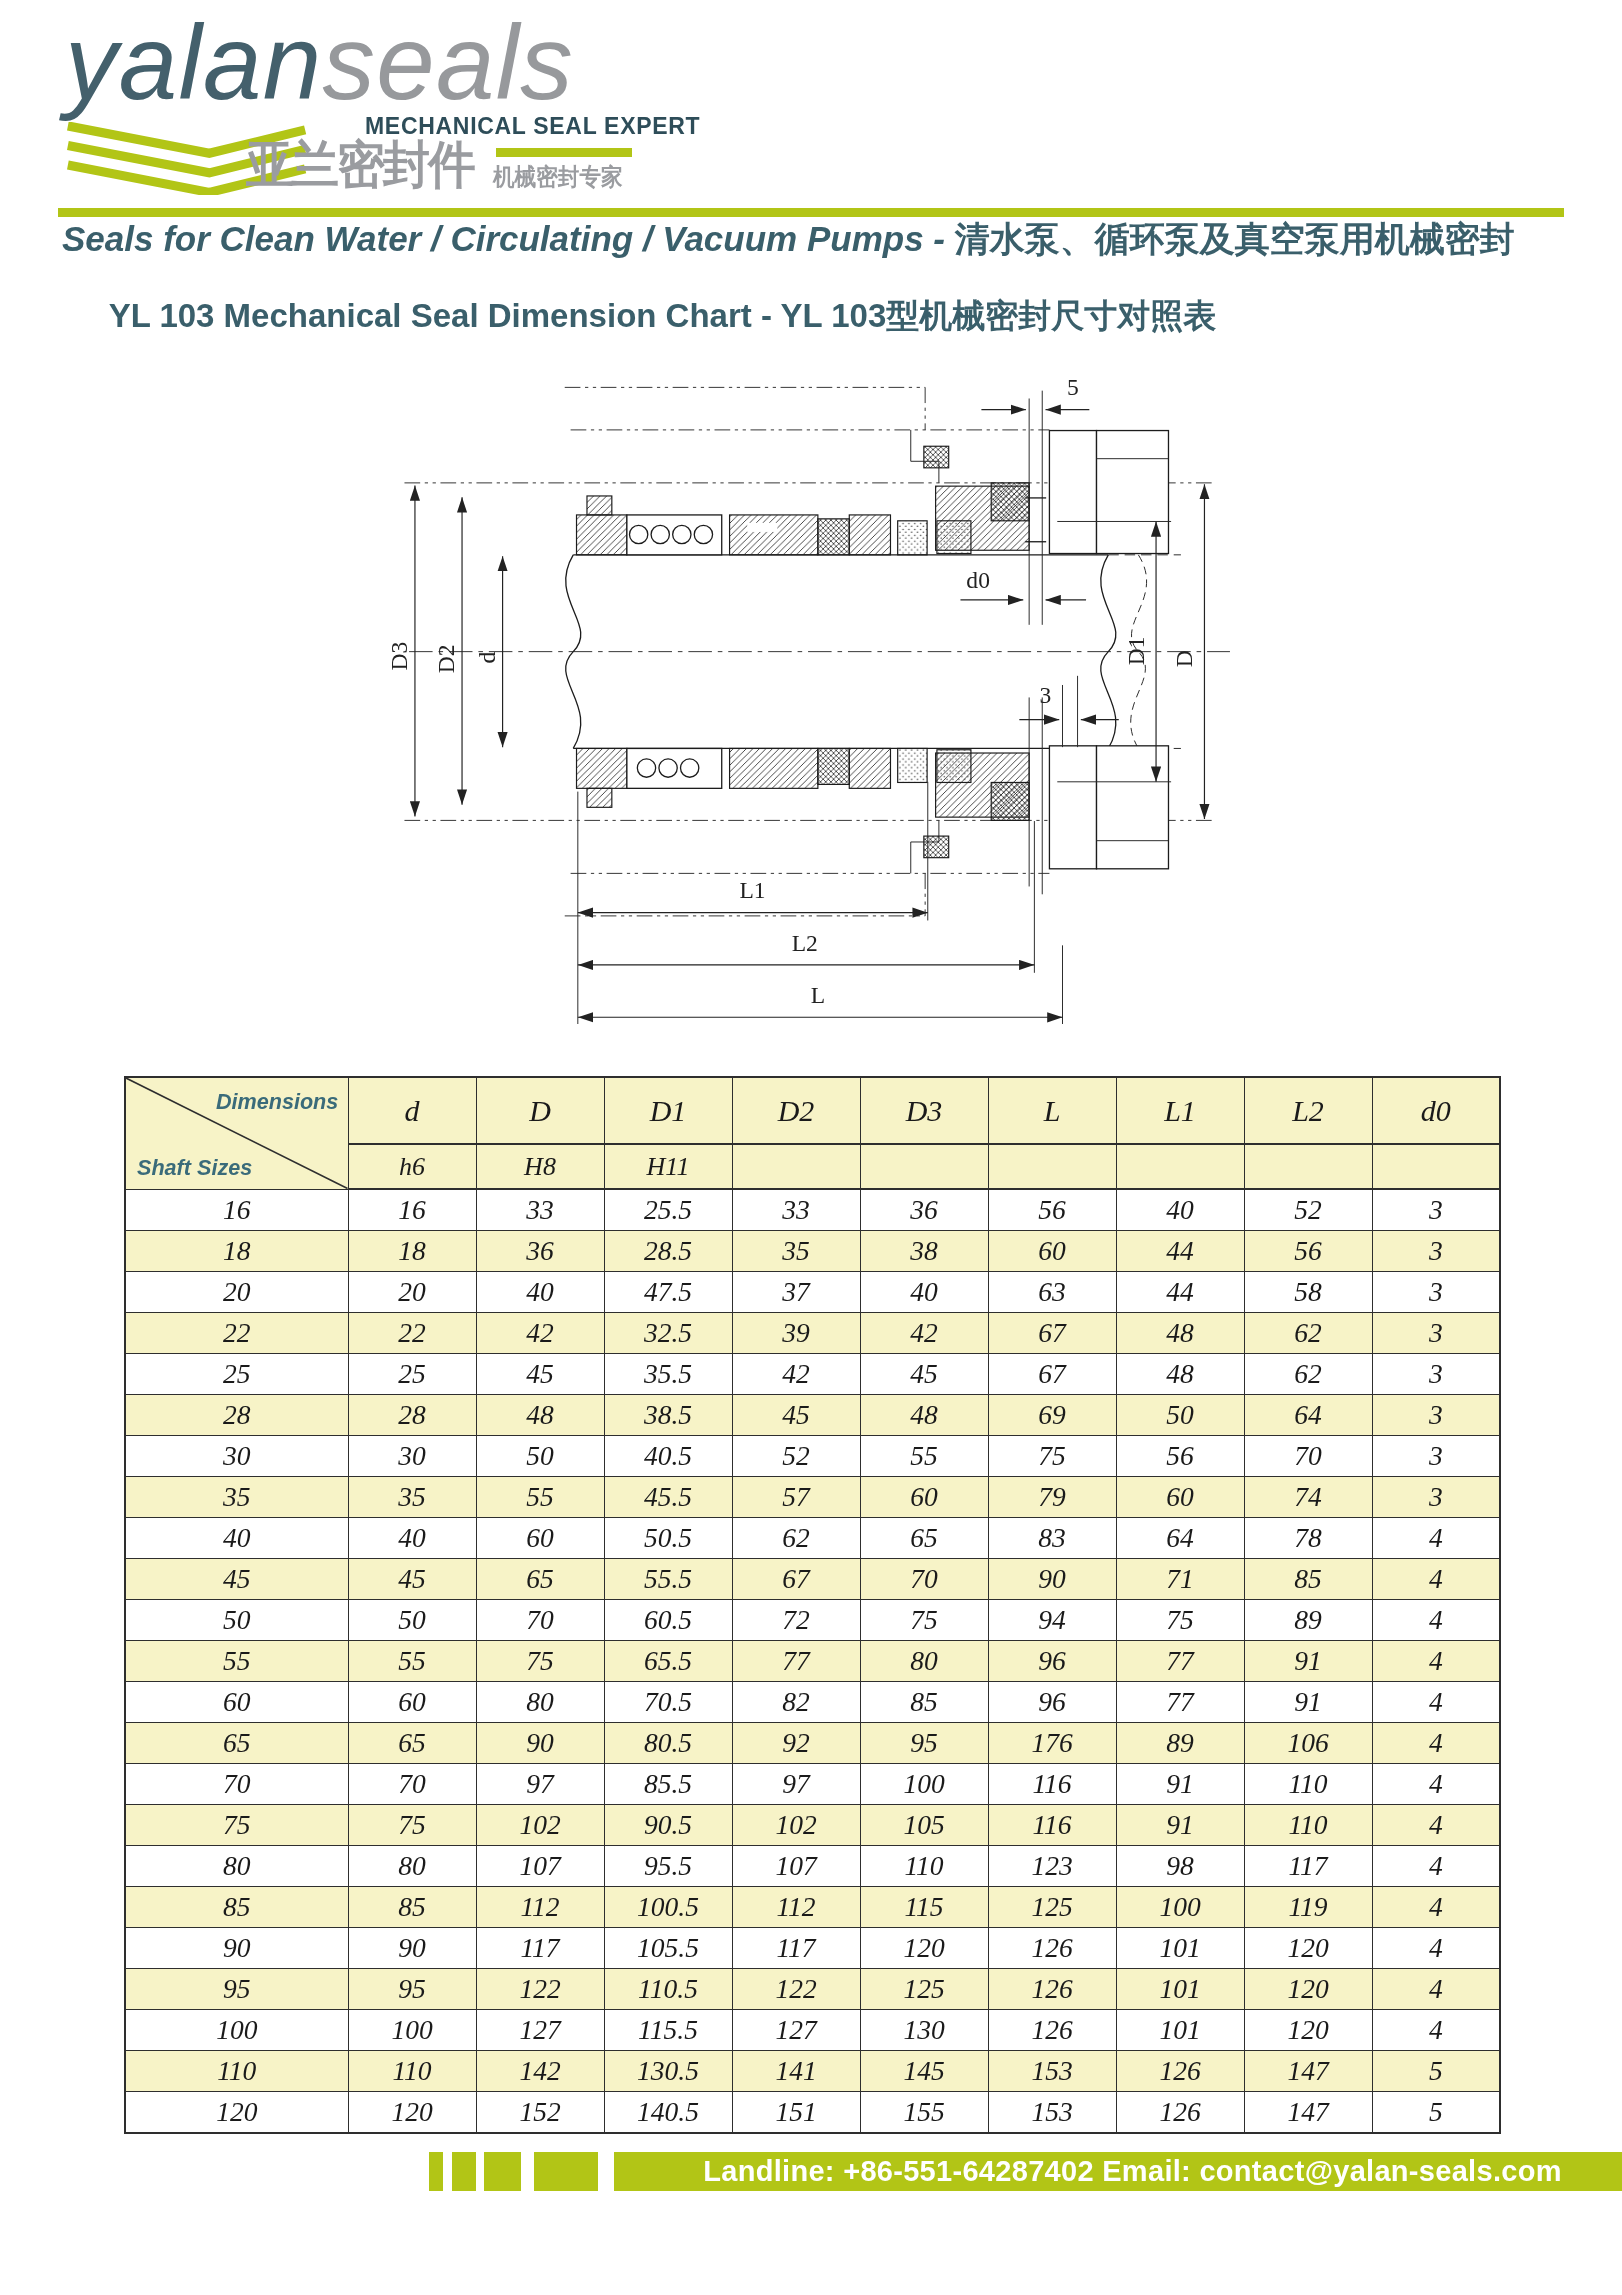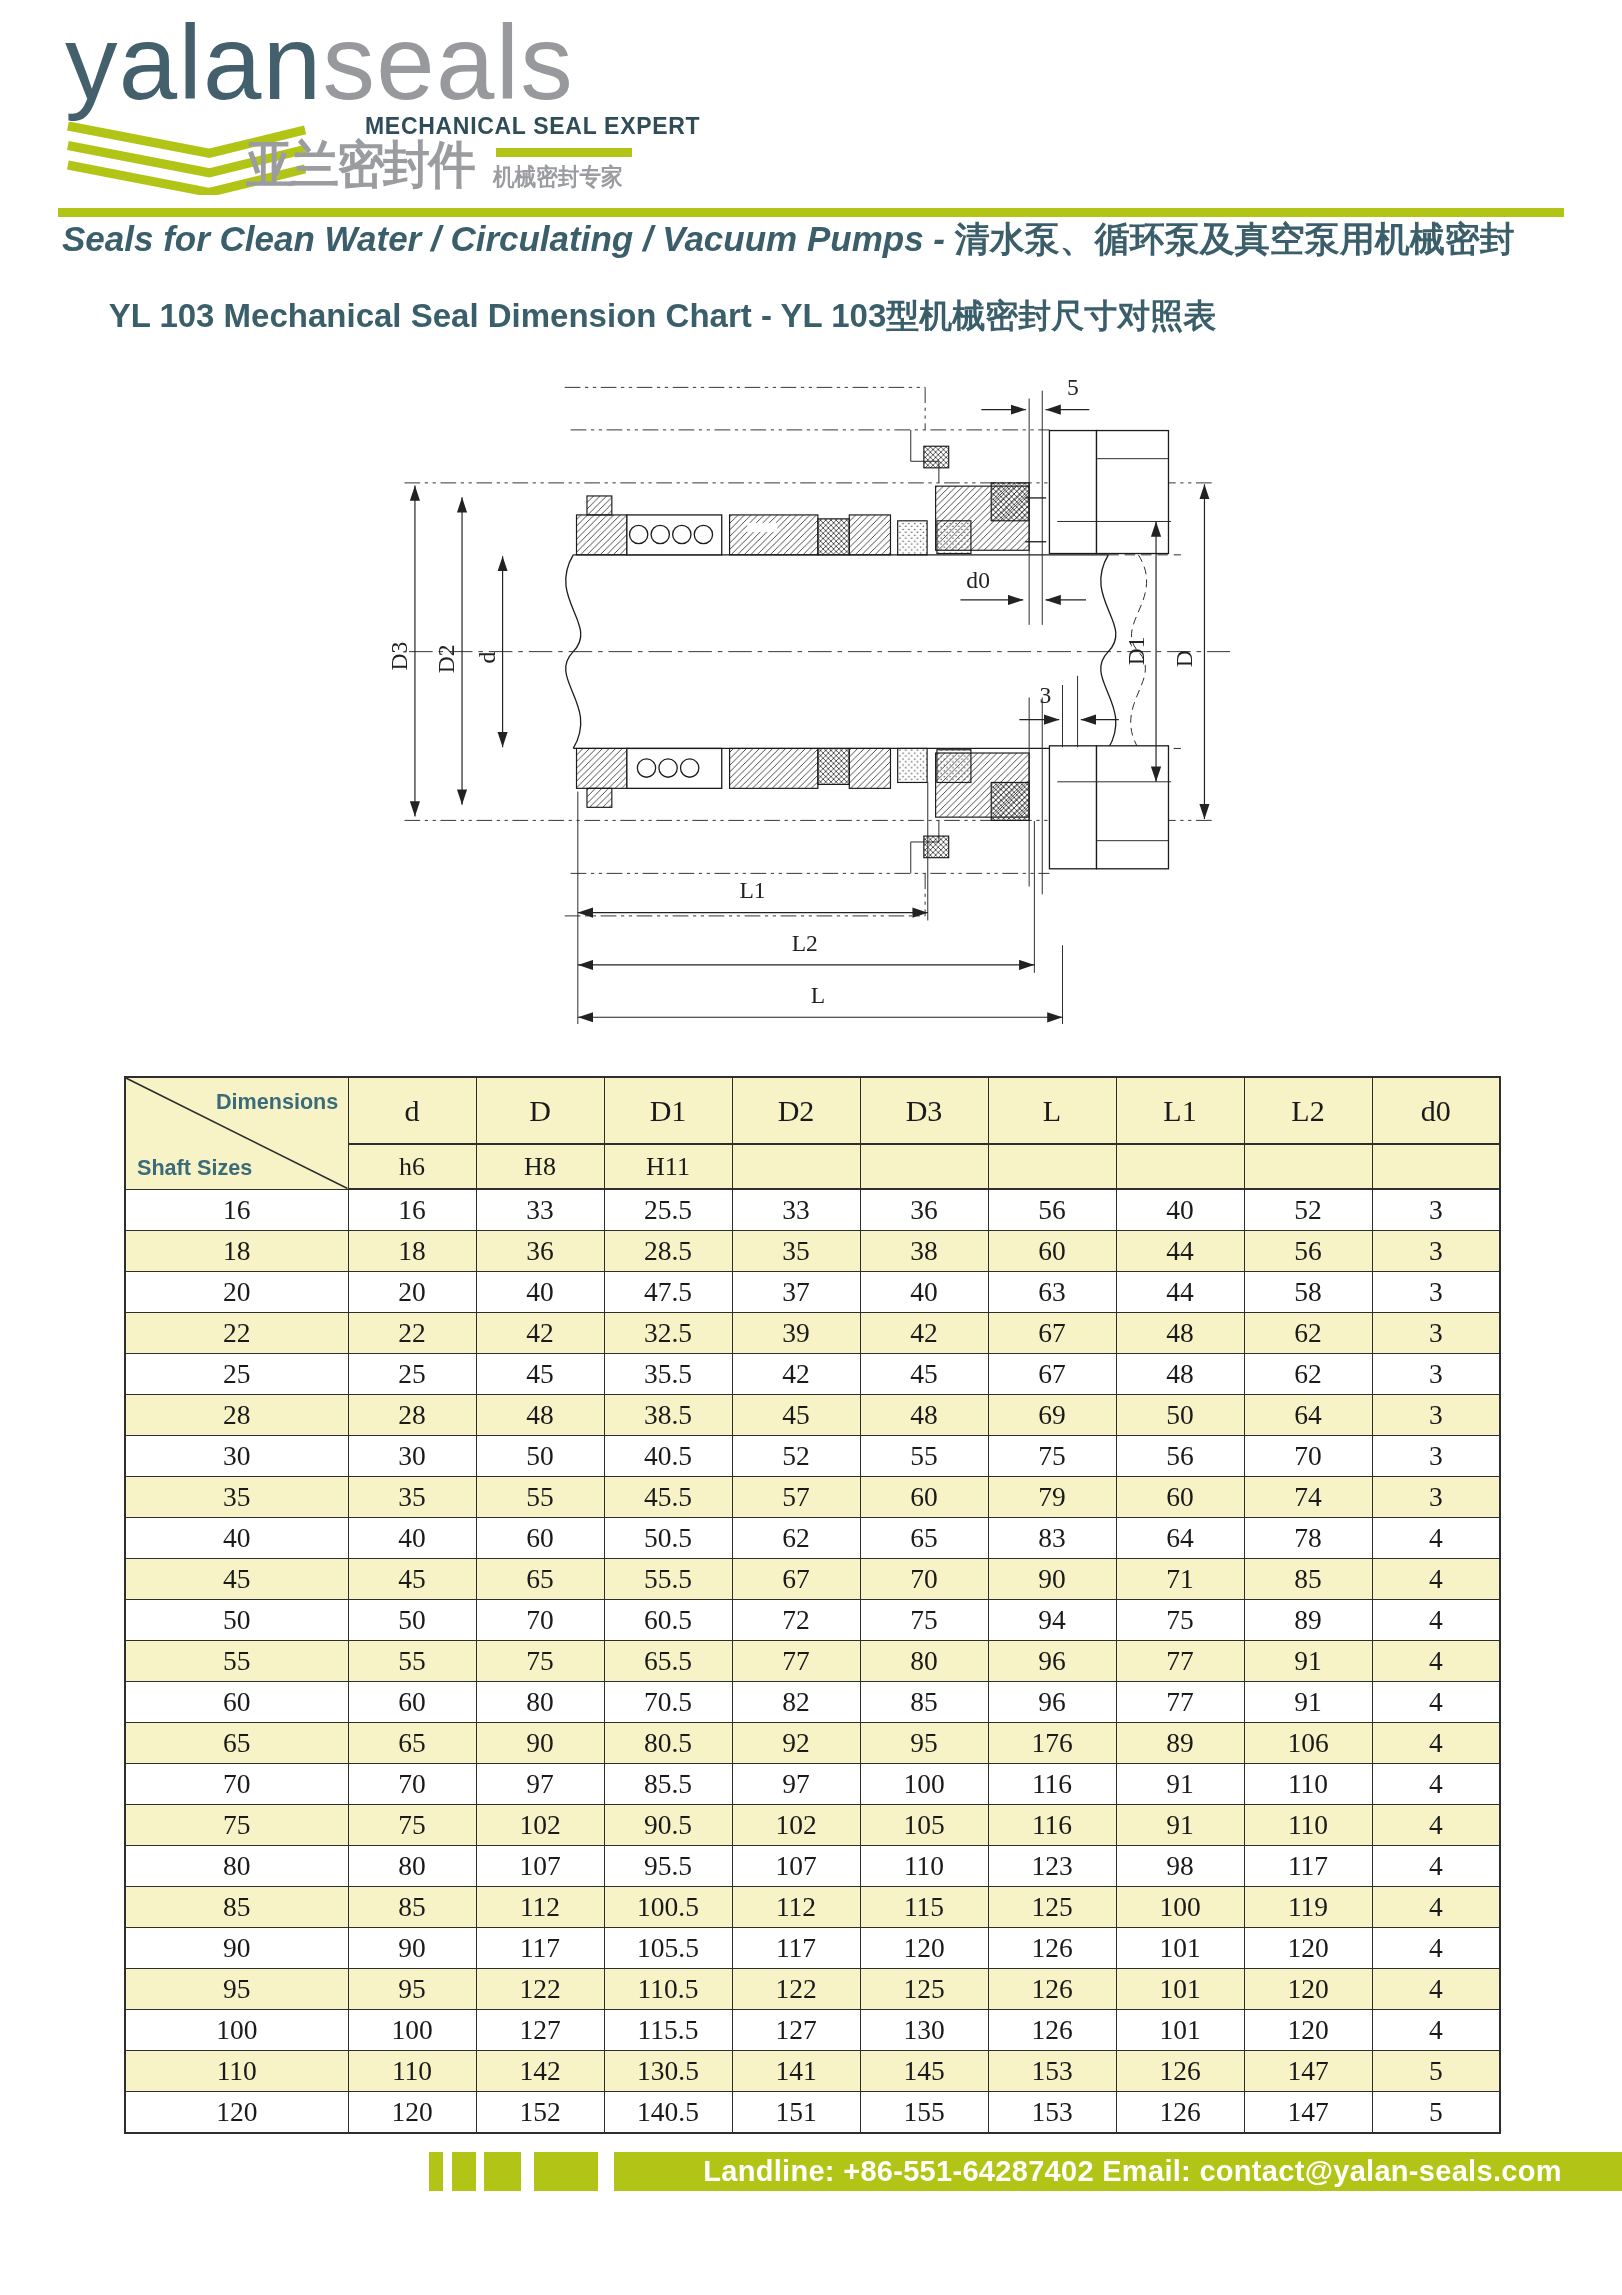--- a/index.html
+++ b/index.html
@@ -11,20 +11,21 @@
     font-family:"Liberation Sans","DejaVu Sans",sans-serif;
     overflow:hidden;
   }
   .abs{position:absolute;}
 
   
   #logo-text{
     left:65px;top:9.8px;
     font-size:105px;line-height:1;letter-spacing:1.3px;
     white-space:nowrap;
+    font-style:italic;
   }
   .logo-yalan{color:#44606C;}
   .logo-seals{color:#97999C;}
   #logo-tagline{
     left:365px;top:113px;
     font-size:23px;font-weight:bold;letter-spacing:0.7px;
     color:#2E4D59;white-space:nowrap;
   }
   #logo-cn-name{
     left:246px;top:131px;
@@ -76,21 +77,21 @@
     border-collapse:collapse;table-layout:fixed;
     font-family:"Liberation Serif","DejaVu Serif",serif;
     color:#1a1a1a;
   }
   #seal-table col.c-first{width:223px;}
   #seal-table col.c-dim{width:128px;}
   #seal-table th,#seal-table td{
     border:1.3px solid #2E2E2E;text-align:center;vertical-align:middle;
     padding:0;
   }
-  #seal-table{border:2.6px solid #2E2E2E;}
+  #seal-table{border:2.6px solid #2E2E2E;font-style:italic;}
   #seal-table thead tr.cols th{height:65px;font-size:30px;font-weight:normal;}
   #seal-table thead tr.tols th{height:43px;font-size:26px;font-weight:normal;border-top-width:2px;}
   #seal-table thead{background:#F7F3C7;}
   #seal-table thead tr.tols th{border-bottom:2.6px solid #2E2E2E;}
   #seal-table tbody td{height:40px;font-size:27.5px;background:#ffffff;}
   #seal-table tbody tr:nth-child(even) td{background:#F7F3C7;}
   .corner{position:relative;background:#F7F3C7;}
   .corner .diag{position:absolute;left:0;top:0;width:100%;height:100%;}
   .corner .diag line{stroke:#2E2E2E;stroke-width:2.5;}
   .corner-top,.corner-bottom{

